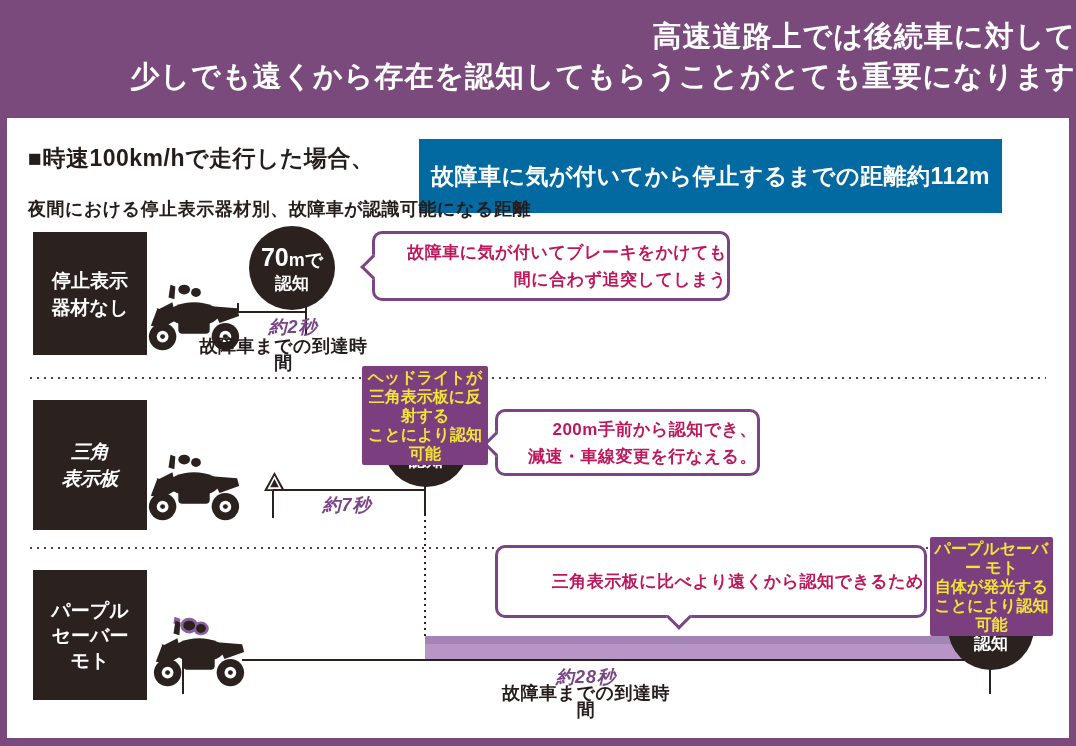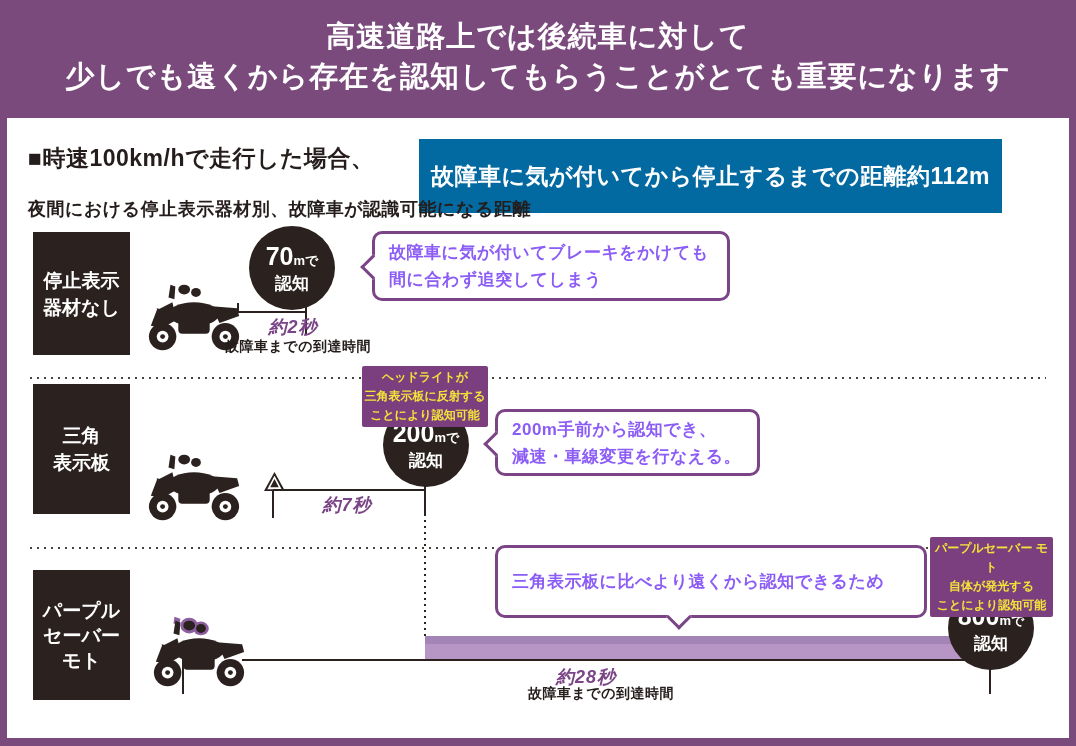--- a/index.html
+++ b/index.html
@@ -6,56 +6,56 @@
   .page{
     position:relative;width:1076px;height:746px;overflow:hidden;
     background:#7b4a7d;
     font-family:"Liberation Sans","DejaVu Sans",sans-serif;
     font-weight:bold;
   }
   .white-panel{position:absolute;left:7px;top:118px;right:7px;bottom:8px;background:#ffffff;}
   .abs{position:absolute;}
   
   .hdr{position:absolute;left:0;top:0;width:100%;height:118px;color:#fff;text-align:center;}
-  .hdr .l{font-size:29px;letter-spacing:1px;line-height:40px;}
+  .hdr .l{font-size:29px;letter-spacing:1px;line-height:40px;text-align:right;}
   .hdr .l1{margin-top:16px;}
   
   .intro-prefix{left:28px;top:143px;font-size:23px;color:#241d1b;letter-spacing:0.5px;}
   .intro-highlight{left:419px;top:139px;height:38px;line-height:38px;background:#0369a1;color:#fff;
     font-size:23px;padding:18px 12px;letter-spacing:0.5px;}
   .subtitle{left:28px;top:197px;font-size:18px;color:#241d1b;letter-spacing:0.5px;}
   
   .sep{height:2px;width:1016px;left:30px;
     background:repeating-linear-gradient(90deg,#4a423d 0 2px,transparent 2px 7px);}
   
-  .label-box{left:33px;width:97px;background:#2b211e;color:#fff;display:flex;flex-direction:column;
+  .label-box{left:33px;width:114px;background:#2b211e;color:#fff;display:flex;flex-direction:column;
     justify-content:center;align-items:center;font-size:19px;line-height:27px;text-align:center;}
   
   .circle{width:86px;height:84px;border-radius:50%;background:#2b211e;color:#fff;display:flex;
     flex-direction:column;justify-content:center;align-items:center;text-align:center;z-index:3;}
   .circle .top{line-height:26px;}
   .circle .d-big{font-size:25px;}
-  .circle .d-small{font-size:13px;}
+  .circle .d-small{font-size:18px;}
   .circle .rec{font-size:17px;line-height:19px;}
   
   .hline{height:2px;background:#2b211e;}
   .vline{width:2px;background:#2b211e;}
   .vdot{width:2px;background:repeating-linear-gradient(180deg,#2b211e 0 2px,transparent 2px 6px);}
   
   .time{color:#7a4486;font-size:18px;letter-spacing:1px;text-align:center;font-style:italic;}
-  .caption{color:#241d1b;font-size:14px;line-height:17px;text-align:right;letter-spacing:0.5px;}
-  
-  .bubble{background:#fff;border:3px solid #7a4486;border-radius:10px;color:#8b5cf6;
+  .caption{color:#241d1b;font-size:18px;line-height:17px;text-align:center;letter-spacing:0.5px;}
+  
+  .bubble{background:#fff;border:3px solid #7a4486;border-radius:10px;color:#be185d;
     display:flex;flex-direction:column;justify-content:center;padding-left:14px;
-    font-size:17px;line-height:27px;letter-spacing:0.5px;z-index:2;}
+    font-size:17px;line-height:27px;letter-spacing:0.5px;z-index:2;align-items:flex-end;}
   .arrow{position:absolute;width:15px;height:15px;background:#fff;transform:rotate(45deg);}
   .arrow.left{left:-11px;top:50%;margin-top:-8px;border-left:3px solid #7a4486;border-bottom:3px solid #7a4486;}
   .arrow.down{bottom:-11px;border-right:3px solid #7a4486;border-bottom:3px solid #7a4486;}
   
-  .pbadge{background:#7b3f80;color:#f2e437;font-size:12px;line-height:19px;text-align:center;
+  .pbadge{background:#7b3f80;color:#f2e437;font-size:16px;line-height:19px;text-align:center;
     padding:2px 0;border-radius:2px;z-index:4;}
   
   .bar{left:425px;top:636px;width:566px;height:24px;z-index:1;
     background:linear-gradient(180deg,#a384b6 0 35%,#b795c5 35% 100%);}
   svg{display:block;}
 </style>
 </head>
 <body>
 
 <div class="page">
@@ -110,21 +110,21 @@
 
   <div class="abs time" style="left:238px;top:315px;width:110px;">約2秒</div>
   <div class="abs caption" style="left:196px;top:338px;width:175px;">故障車までの到達時間</div>
 
   <div class="abs bubble" style="left:372px;top:231px;width:338px;height:64px;">
     <div class="arrow left"></div>
     <div>故障車に気が付いてブレーキをかけても</div>
     <div>間に合わず追突してしまう</div>
   </div>
 
-  <div class="abs label-box" style="top:384px;height:130px;">
+  <div class="abs label-box" style="top:400px;height:130px;font-style:italic;">
     <div>三角</div>
     <div>表示板</div>
   </div>
 
   <div class="abs" style="left:143px;top:450px;">
     <svg width="102" height="74" viewBox="0 0 104 74">
       <g fill="#2b211e">
         <path d="M28,4 L33,6 L32,19 L26,17 Z"></path>
         <polygon points="30,22 14,30 8,46 20,48 34,40"></polygon>
         <ellipse cx="52" cy="34" rx="26" ry="12"></ellipse>

